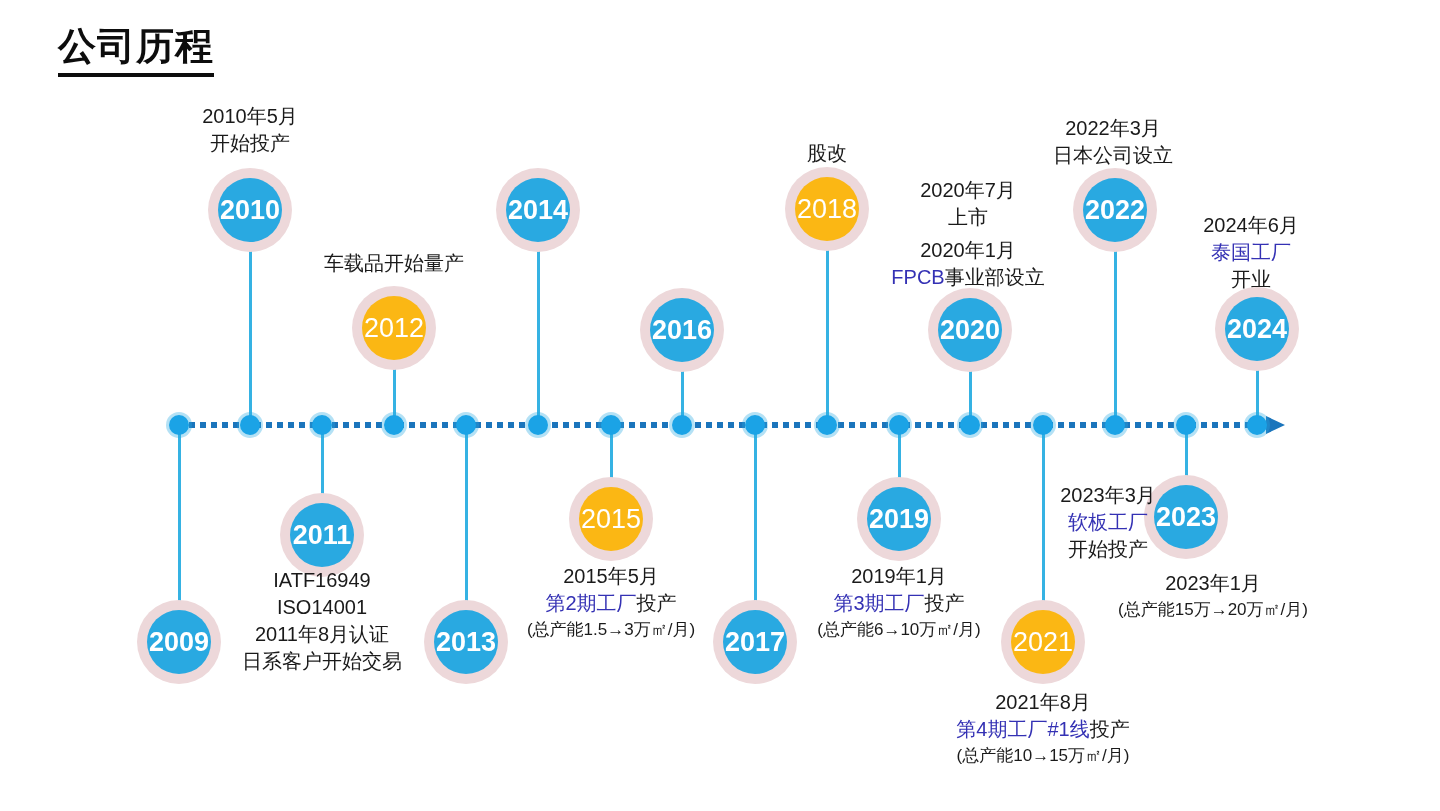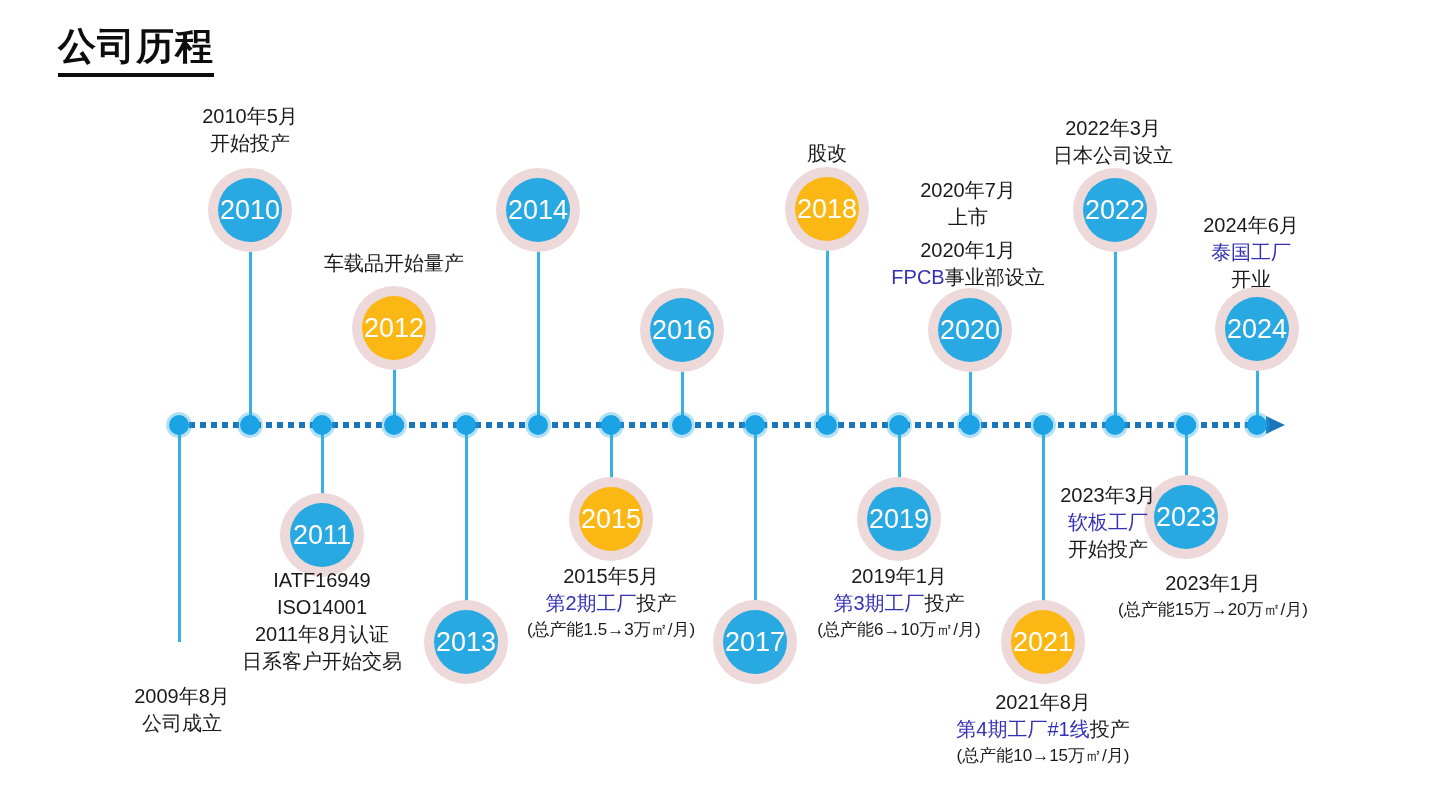--- a/index.html
+++ b/index.html
@@ -38,21 +38,21 @@
     box-shadow:0 0 0 3px rgba(41,169,225,0.35);
   }
   .year-ring{
     position:absolute;width:84px;height:84px;border-radius:50%;
     background:var(--halo);z-index:4;display:flex;align-items:center;justify-content:center;
   }
   .year-circle{
     width:64px;height:64px;border-radius:50%;
     display:flex;align-items:center;justify-content:center;
   }
-  .year-circle.blue{background:var(--blue);}
+  .year-circle.blue{background:var(--blue);font-weight:bold;}
   .year-circle.yellow{background:var(--yellow);}
   .year-label{
     color:#ffffff;font-size:27px;letter-spacing:0;
   }
   .milestone-annotation{
     position:absolute;transform:translateX(-50%);
     text-align:center;white-space:nowrap;z-index:5;color:var(--text);
   }
   .ann-line{font-size:20px;line-height:27px;}
   .ann-line.small{font-size:17px;line-height:25px;}
@@ -60,23 +60,24 @@
 </style>
 </head>
 <body>
 
 <div id="stage" style="--blue: #29A9E1; --yellow: #FBB714; --halo: #EDD8DA; --axis: #1B75BC; --connector: #35B2E3; --accent: #3431B4; --text: #1a1a1a;">
   <h1 class="title">公司历程</h1>
   <div class="axis-line"></div>
   <div class="axis-arrow"></div>
 <div class="connector-line" style="left: 177.5px; top: 425px; height: 217px;"></div>
     <div class="timeline-node" style="left: 169px; top: 415px;"></div>
-    <div class="milestone-annotation" style="left: 182px; top: 683px;">
-      <div class="ann-line"><span>2009年8月</span></div>
-      <div class="ann-line"><span>公司成立</span></div>
+    <div class="year-ring" style="left: 137px; top: 600px;">
+      <div class="year-circle blue">
+        <span class="year-label">2009</span>
+      </div>
     </div>
     <div class="connector-line" style="left: 248.5px; top: 210px; height: 215px;"></div>
     <div class="timeline-node" style="left: 240px; top: 415px;"></div>
     <div class="year-ring" style="left: 208px; top: 168px;">
       <div class="year-circle blue">
         <span class="year-label">2010</span>
       </div>
     </div>
     <div class="milestone-annotation" style="left: 250px; top: 103px;">
       <div class="ann-line"><span>2010年5月</span></div>

